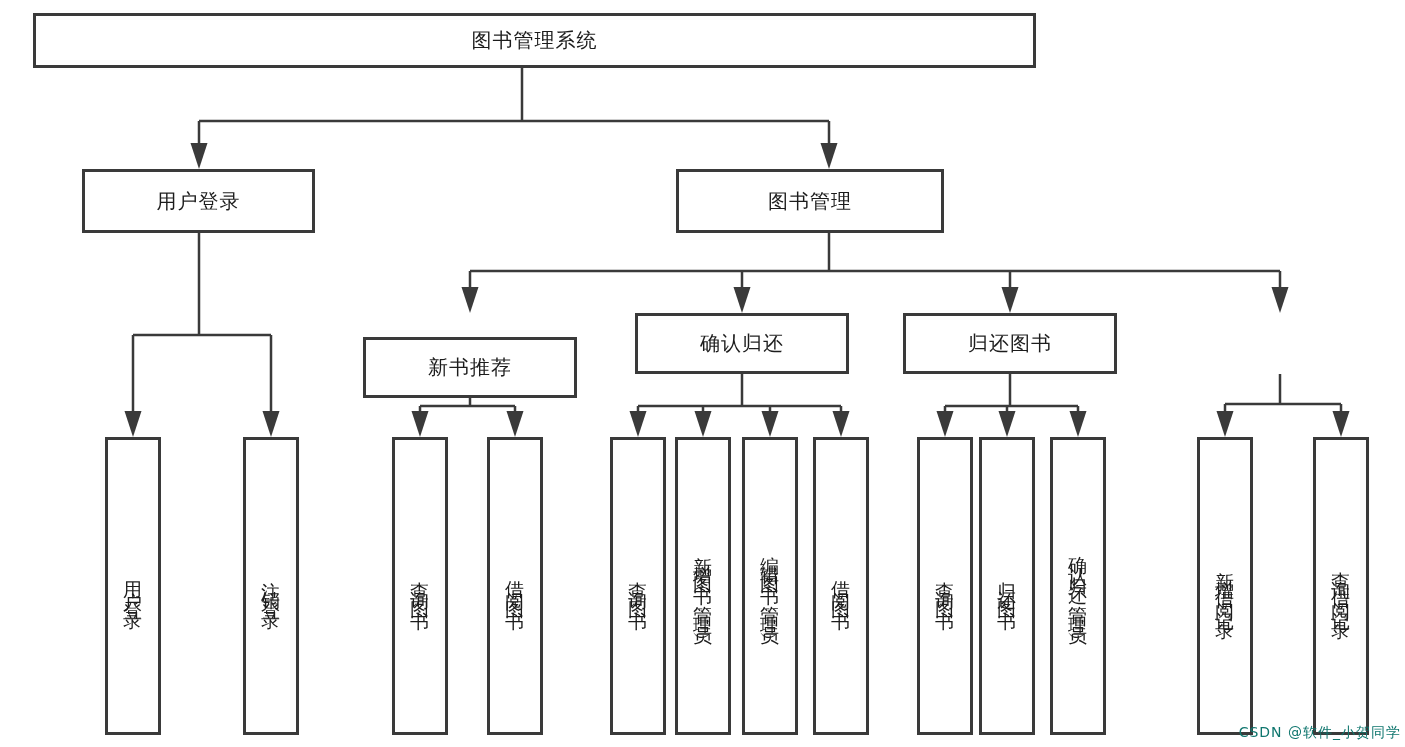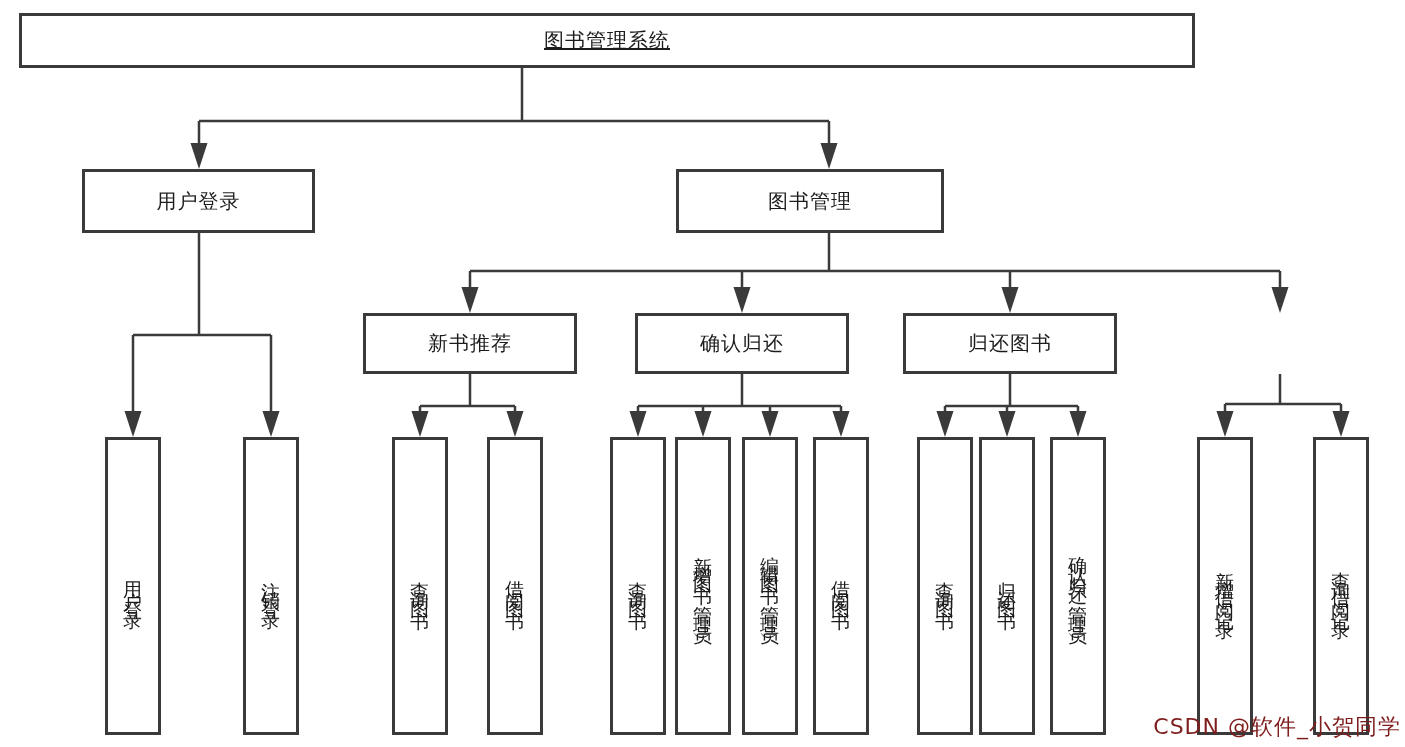--- a/index.html
+++ b/index.html
@@ -19,40 +19,40 @@
     background: #ffffff;
     border: 3px solid #3a3a3a;
     display: flex;
     align-items: center;
     justify-content: center;
     z-index: 2;
     font-size: 20px;
     letter-spacing: 1px;
     white-space: nowrap;
   }
-  .node.root  { left: 19px;  top: 13px;  width: 1176px; height: 55px; text-decoration: underline; }
+  .node.root  { left: 33px;  top: 13px;  width: 1003px; height: 55px; }
   .node.lvl2  { top: 169px; height: 64px; }
   .node.lvl3  { top: 313px; height: 61px; width: 214px; }
   .node.leaf {
     top: 437px;
     width: 56px;
     height: 298px;
     writing-mode: vertical-rl;
     text-orientation: mixed;
     font-size: 19px;
     letter-spacing: 10px;
     line-height: 1;
   }
   .watermark {
     position: absolute;
     right: 4px;
     bottom: 5px;
     z-index: 3;
-    font-size: 22px;
-    color: #7f1d1d;
+    font-size: 14px;
+    color: #0f766e;
     letter-spacing: 1px;
     white-space: nowrap;
   }
 </style>
 </head>
 <body>
 
 <div class="stage">
 
   <svg class="wires" width="1405" height="747" viewBox="0 0 1405 747">
@@ -93,21 +93,21 @@
       <polygon points="1216.5,411 1233.5,411 1225,437"></polygon>
       <polygon points="1332.5,411 1349.5,411 1341,437"></polygon>
     </g>
   </svg>
 
   <div class="node root">图书管理系统</div>
 
   <div class="node lvl2" style="left:82px; width:233px;">用户登录</div>
   <div class="node lvl2" style="left:676px; width:268px;">图书管理</div>
 
-  <div class="node lvl3" style="left:363px;">新书推荐</div>
+  <div class="node lvl3" style="left:363px;margin-top:24px;">新书推荐</div>
   <div class="node lvl3" style="left:635px;">确认归还</div>
   <div class="node lvl3" style="left:903px;">归还图书</div>
 
   <div class="node leaf" style="left:105px;">用户登录</div>
   <div class="node leaf" style="left:243px;">注销登录</div>
 
   <div class="node leaf" style="left:392px;">查询图书</div>
   <div class="node leaf" style="left:487px;">借阅图书</div>
 
   <div class="node leaf" style="left:610px;">查询图书</div>

